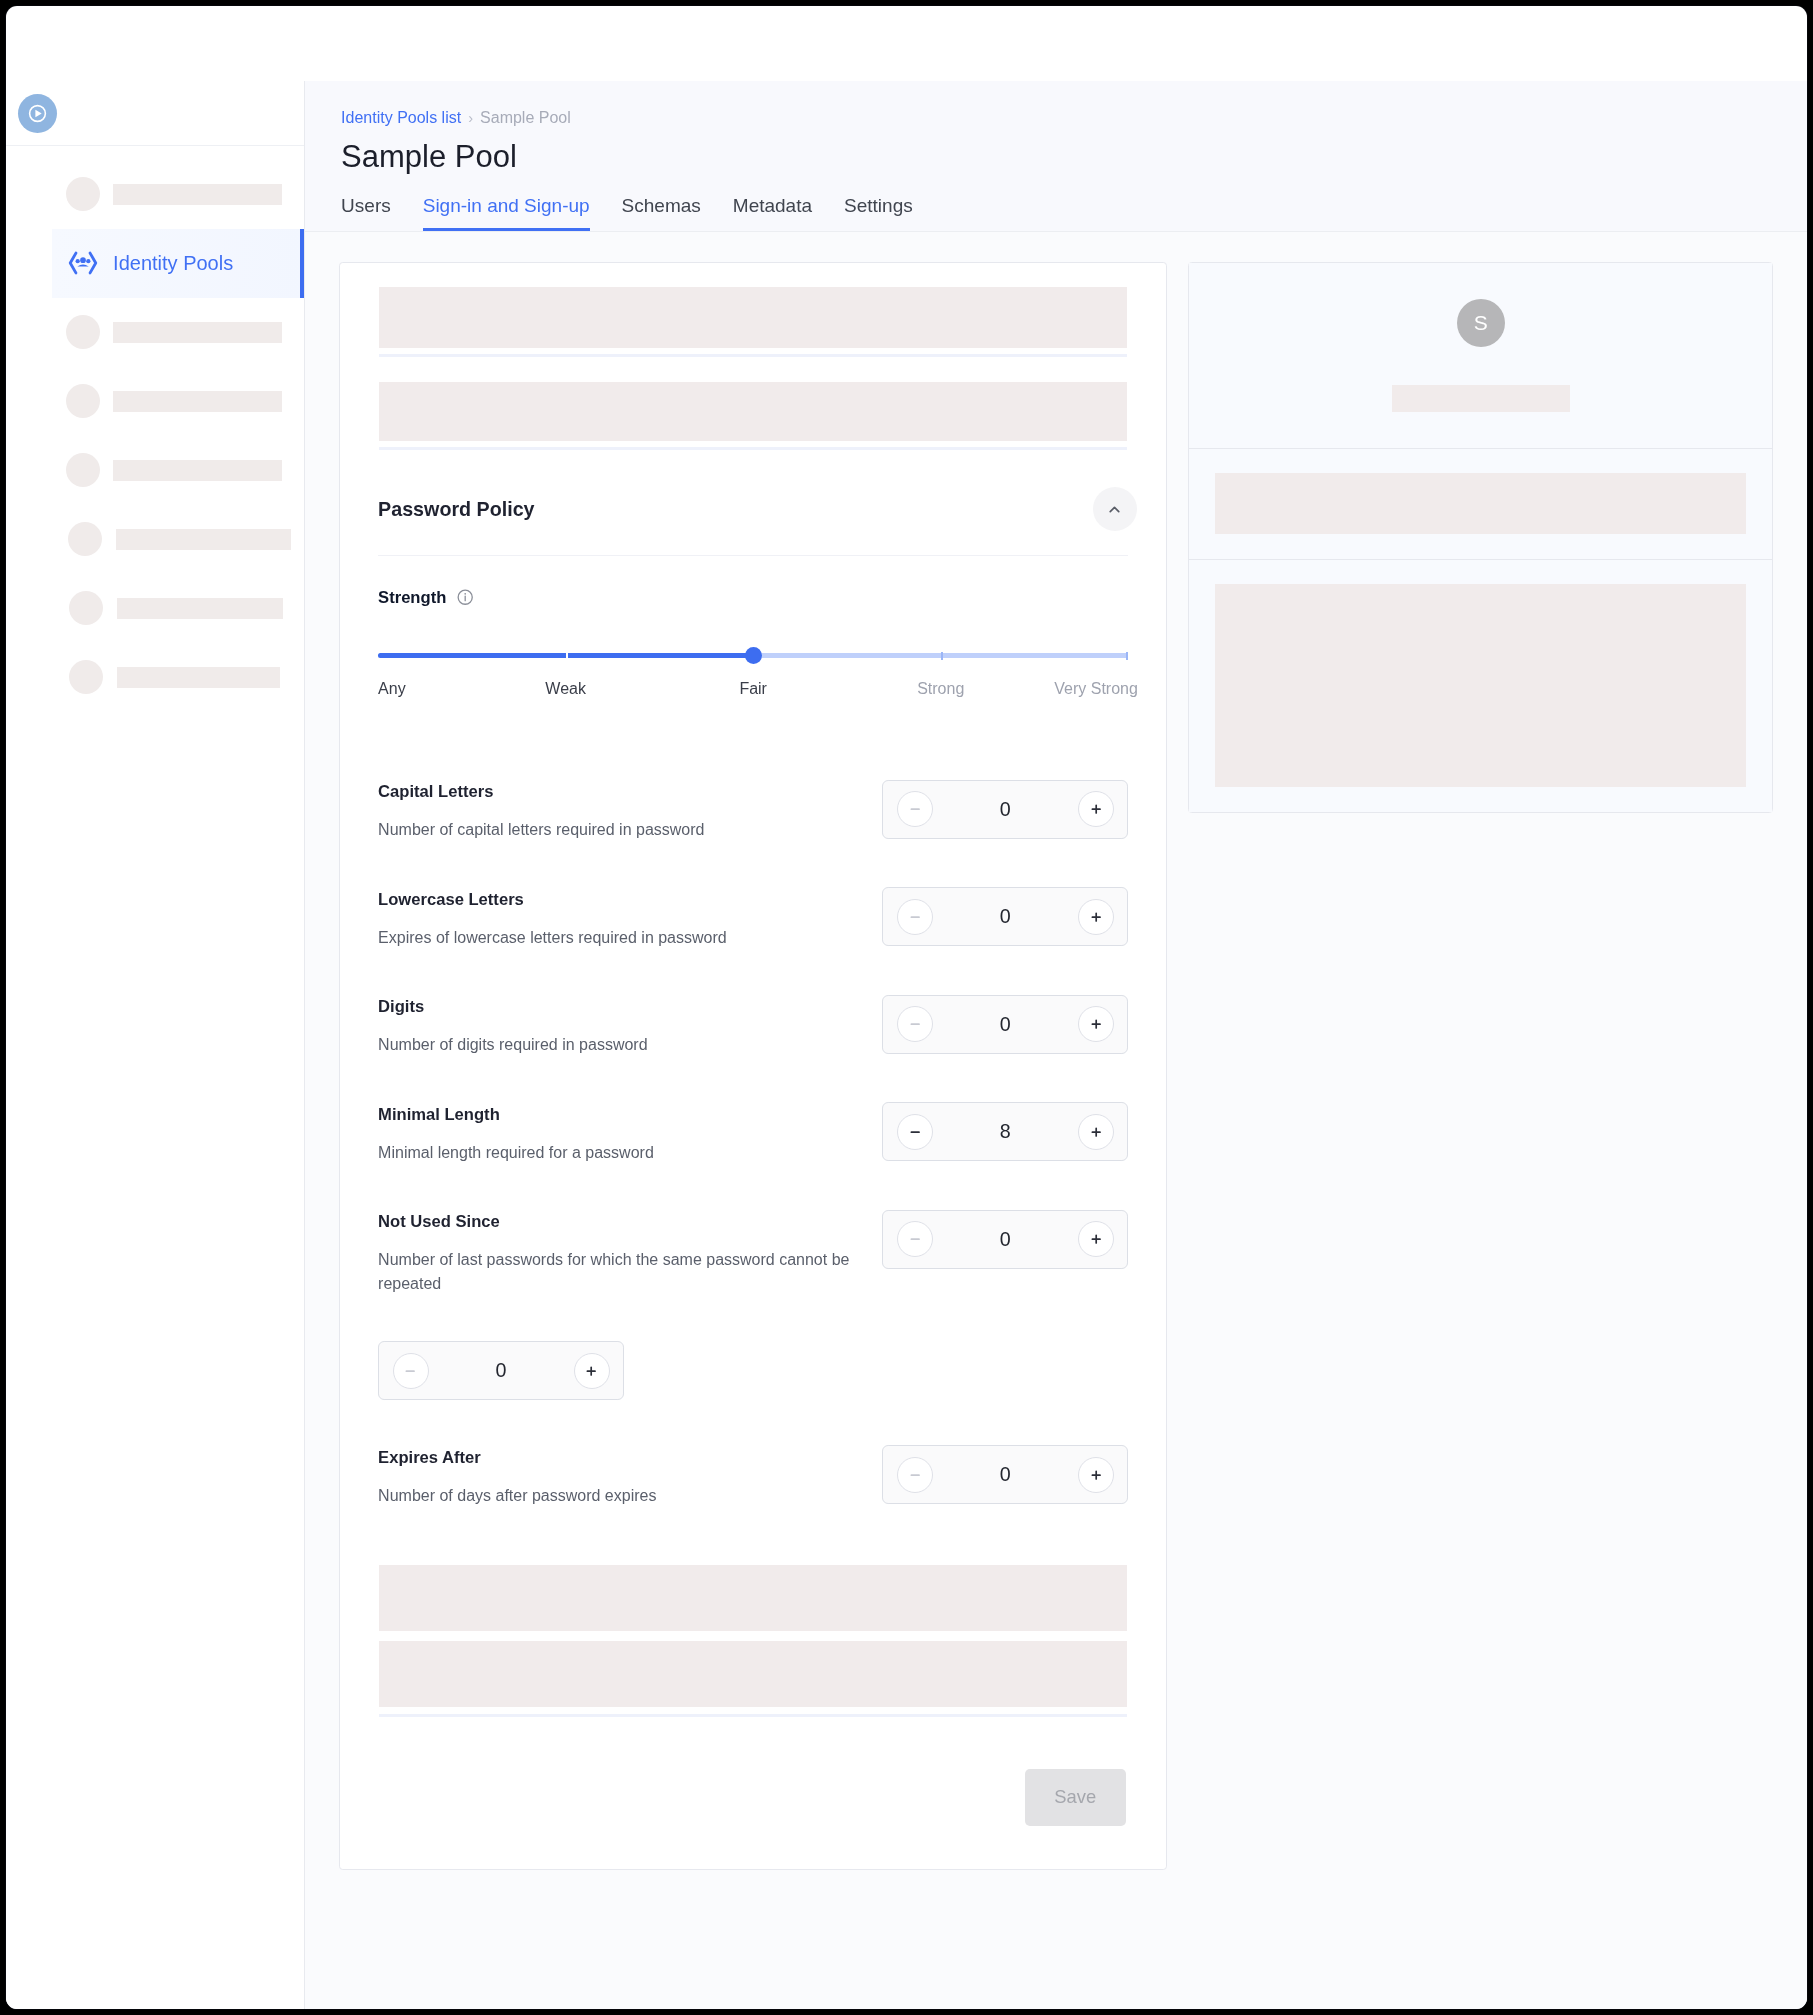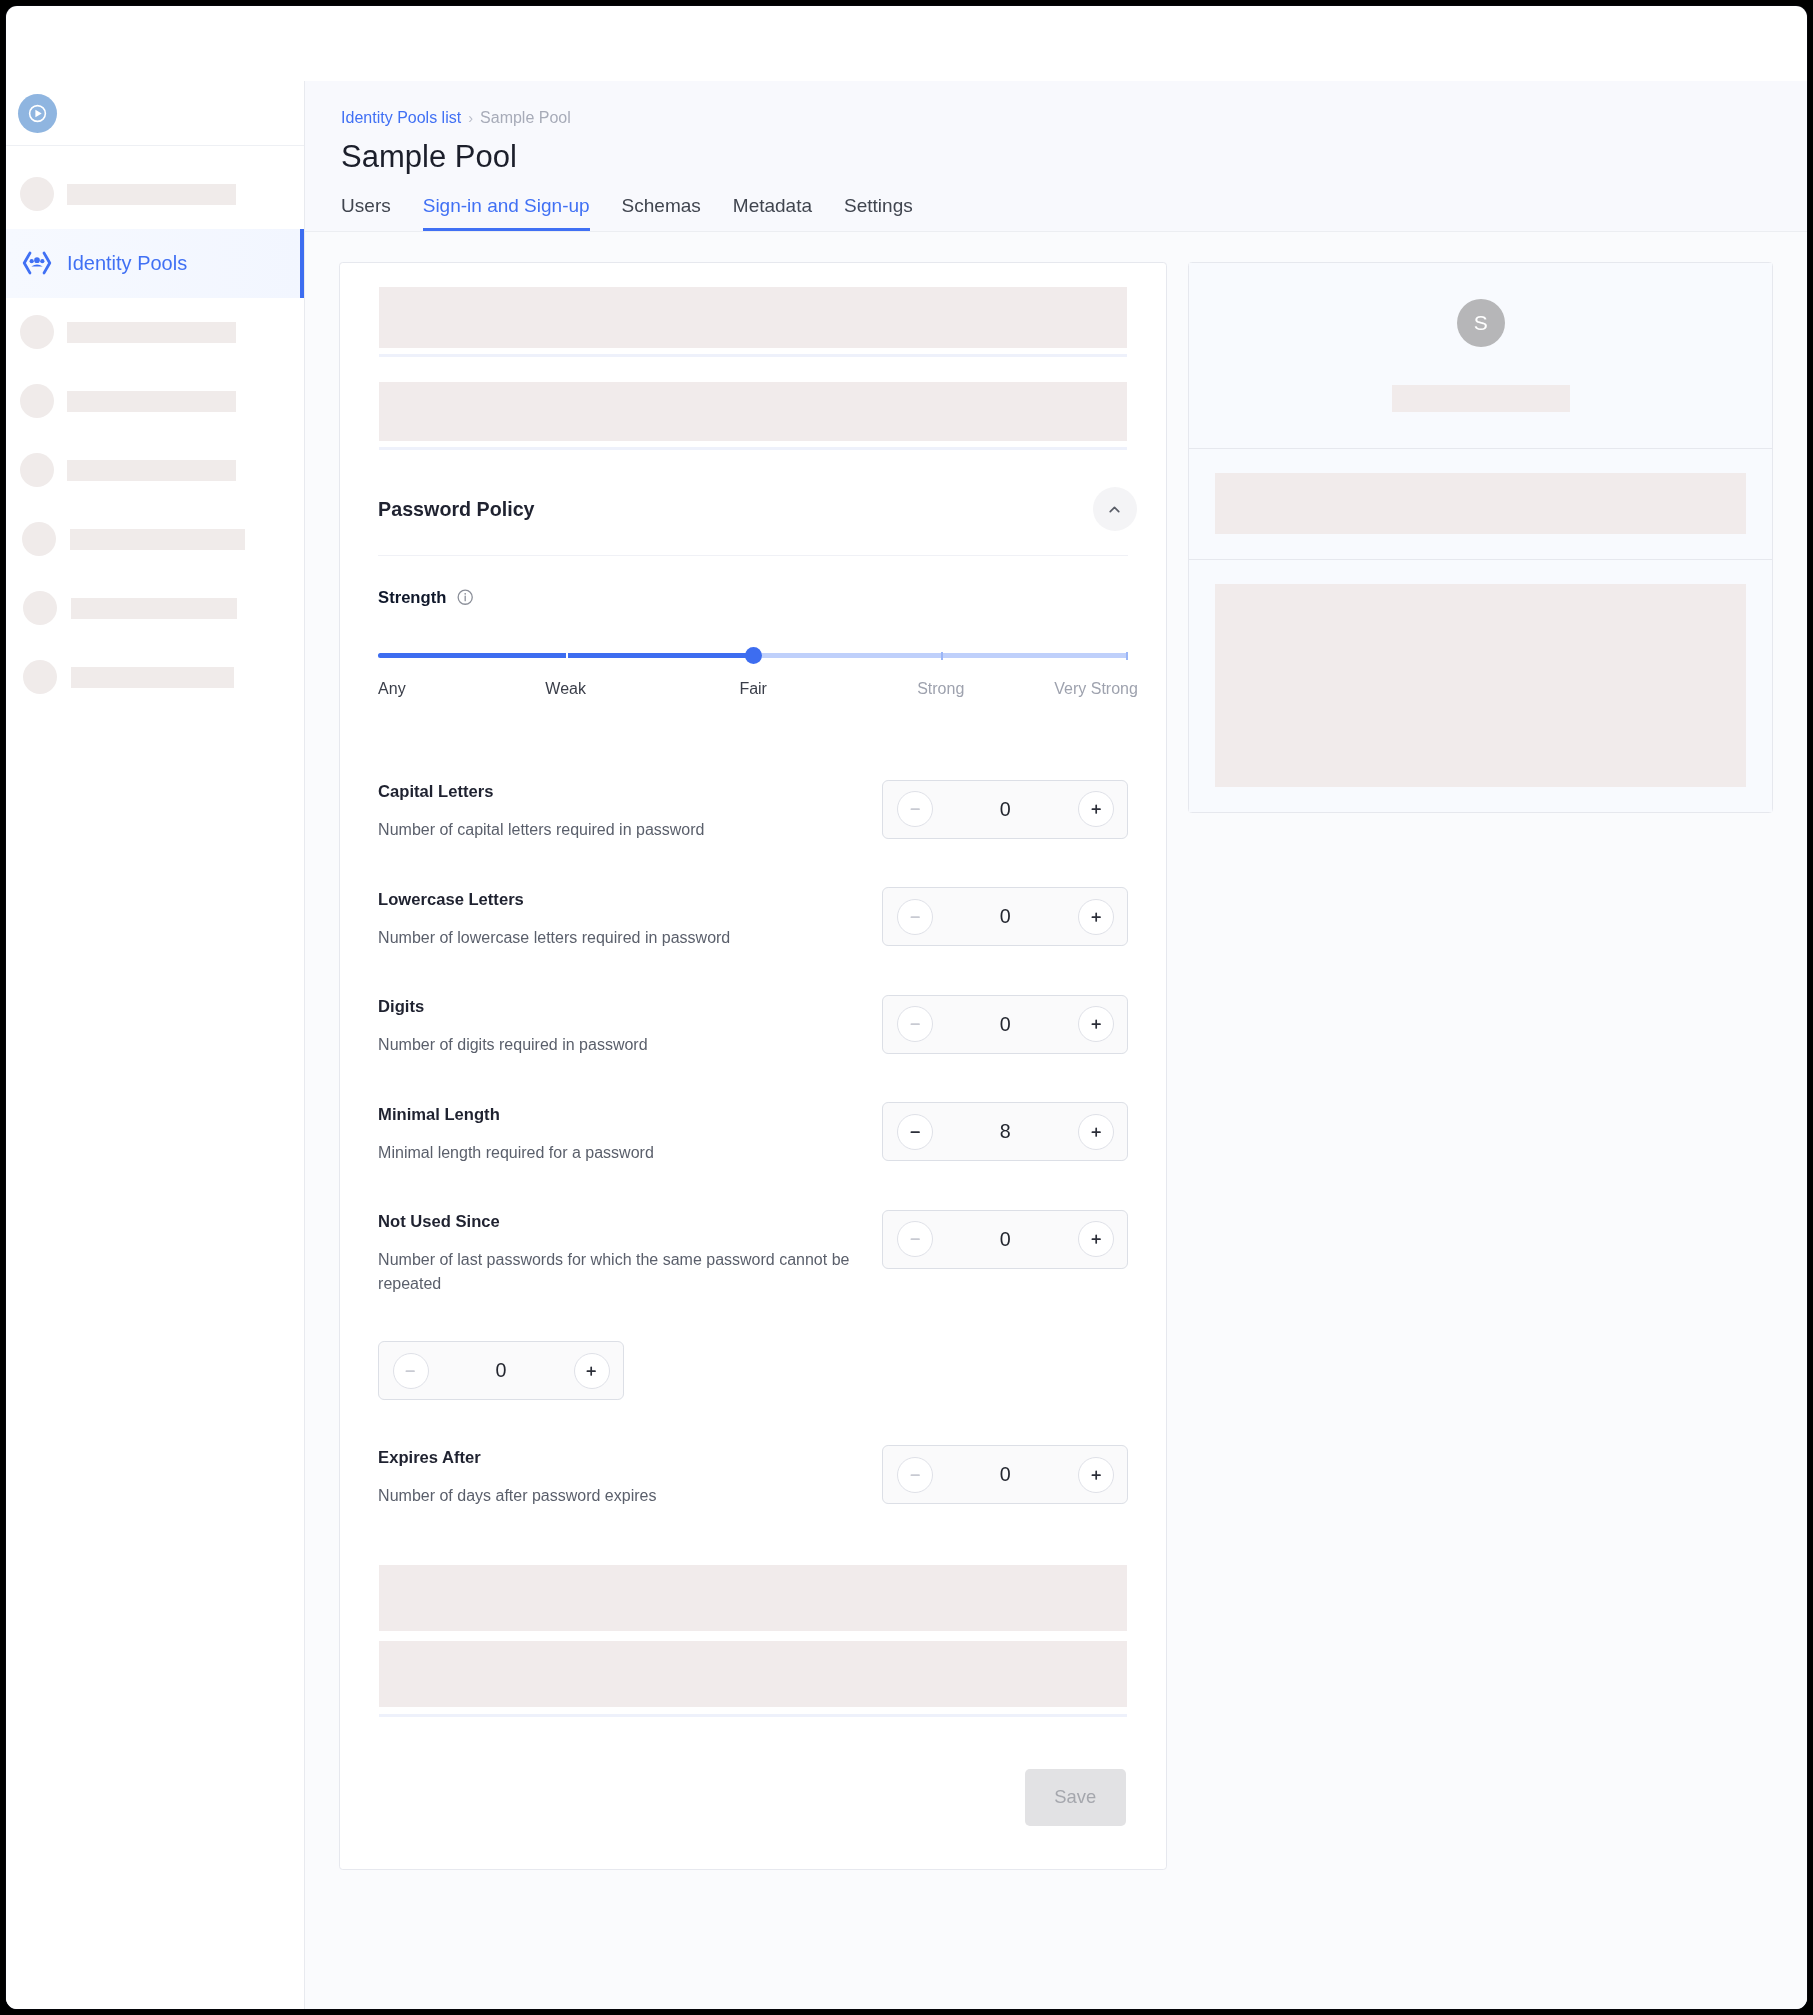--- a/index.html
+++ b/index.html
@@ -58,21 +58,21 @@
   .sb-top {
     height: 65px; display: flex; align-items: center;
     padding-left: 12.3px;
     border-bottom: 1.2px solid #eef0f4;
   }
   .play-badge {
     width: 39px; height: 39px; border-radius: 50%;
     background: #8fb5e0;
     display: flex; align-items: center; justify-content: center;
   }
-  .sb-list { padding-top: 13.5px; }
+  .sb-list { padding-top: 13.5px; padding-left: 46px; }
 
   .sb-skel {
     display: flex; align-items: center; height: 69px;
     padding-left: 13.5px;
   }
   .sb-skel .dot {
     width: 34px; height: 34px; border-radius: 50%;
     background: #f0ebea; flex: 0 0 34px;
   }
   .sb-skel .bar {
@@ -390,21 +390,21 @@
                 </svg>
             </span>
           </div>
         </div>
 
         <div class="prow">
           <div class="prow-txt">
             <div class="prow-name">
               <span>Lowercase Letters</span>
             </div>
-            <div class="prow-desc">Number of lowercase letters required in password</div>
+            <div class="prow-desc">Expires of lowercase letters required in password</div>
           </div>
           <div class="stepper">
             <span class="step-btn">
               <svg viewBox="0 0 24 24" width="18.4" height="18.4">
                   <path d="M7 12 H17" stroke="#c8cad2" stroke-width="2.2" stroke-linecap="round"></path>
                 </svg>
             </span>
             <span class="step-val">0</span>
             <span class="step-btn">
               <svg viewBox="0 0 24 24" width="18.4" height="18.4">

